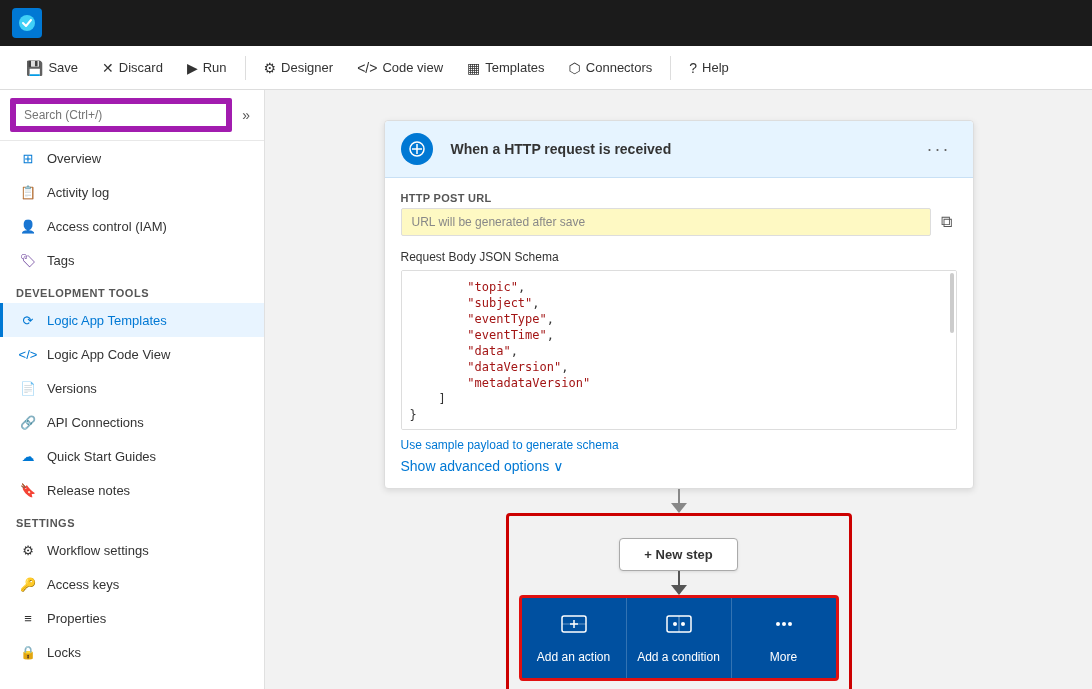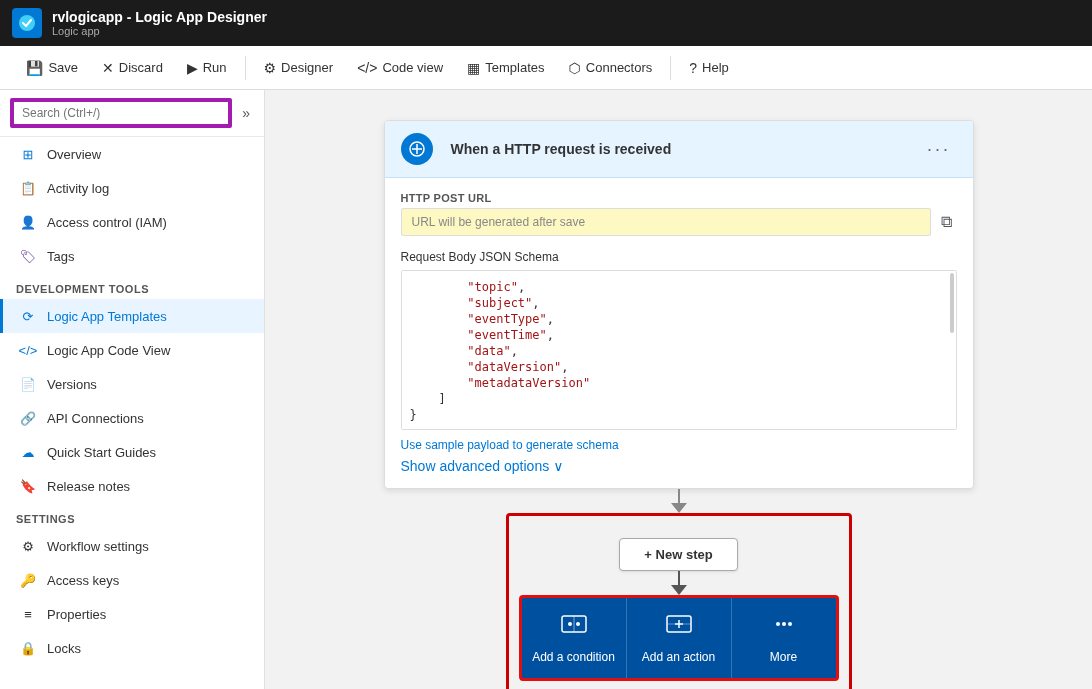--- a/index.html
+++ b/index.html
@@ -69,21 +69,21 @@
     }
     .sidebar-search-bar {
       padding: 8px 10px;
       border-bottom: 1px solid #e8e8e8;
       display: flex;
       align-items: center;
       gap: 6px;
     }
     .sidebar-search-input {
       flex: 1;
-      border: 4px solid #a21caf;
+      border: 6px solid #a21caf;
       border-radius: 2px;
       padding: 4px 8px;
       font-size: 12px;
       color: #666;
       outline: none;
     }
     .sidebar-collapse-btn {
       background: none; border: none; cursor: pointer;
       font-size: 14px; color: #555;
       padding: 2px 4px;
@@ -314,24 +314,20 @@
   </style>
 </head>
 <body>
 
 <div class="top-bar">
   <div class="app-icon">
     <svg viewBox="0 0 20 20" fill="none" xmlns="http://www.w3.org/2000/svg">
       <circle cx="10" cy="10" r="8" fill="#50e6ff" opacity="0.8"></circle>
       <path d="M6 10 L9 13 L14 7" stroke="white" stroke-width="2" stroke-linecap="round" stroke-linejoin="round"></path>
     </svg>
-  </div>
-  <div class="app-title-block">
-    <span class="app-title">rvlogicapp - Logic App Designer</span>
-    <span class="app-subtitle">Logic app</span>
   </div>
 </div>
 
 <div class="toolbar">
   <button class="toolbar-btn">
     <span class="tb-icon">💾</span>
     <span>Save</span>
   </button>
   <button class="toolbar-btn">
     <span class="tb-icon">✕</span>
@@ -486,45 +482,45 @@
       <div class="step-triangle"></div>
 
       <div class="red-box">
         <button class="new-step-btn">+ New step</button>
 
         <div class="step-connector" style="background: #555;"></div>
         <div class="step-triangle" style="border-top-color: #555;"></div>
 
         <div class="action-panel">
           <div class="action-panel-inner">
+            <div class="action-item">
+              <div class="action-icon">
+                <svg width="28" height="24" viewBox="0 0 28 24" fill="none">
+                  <rect x="2" y="4" width="24" height="16" rx="2" stroke="white" stroke-width="1.5" fill="none"></rect>
+                  <line x1="14" y1="8" x2="14" y2="16" stroke="white" stroke-width="1.5"></line>
+                  <line x1="10" y1="12" x2="18" y2="12" stroke="white" stroke-width="1.5"></line>
+                  <line x1="2" y1="12" x2="26" y2="12" stroke="white" stroke-width="1" opacity="0.4"></line>
+                </svg>
+              </div>
+              <span>Add an action</span>
+            </div>
             <div class="action-item">
               <div class="action-icon">
                 <svg width="28" height="24" viewBox="0 0 28 24" fill="none">
                   <rect x="2" y="4" width="24" height="16" rx="2" stroke="white" stroke-width="1.5" fill="none"></rect>
                   <line x1="14" y1="4" x2="14" y2="20" stroke="white" stroke-width="1" opacity="0.5"></line>
                   <circle cx="10" cy="12" r="2" fill="white"></circle>
                   <circle cx="18" cy="12" r="2" fill="white"></circle>
                 </svg>
               </div>
               <span>Add a condition</span>
             </div>
             <div class="action-item">
               <div class="action-icon">
                 <svg width="28" height="24" viewBox="0 0 28 24" fill="none">
-                  <rect x="2" y="4" width="24" height="16" rx="2" stroke="white" stroke-width="1.5" fill="none"></rect>
-                  <line x1="14" y1="8" x2="14" y2="16" stroke="white" stroke-width="1.5"></line>
-                  <line x1="10" y1="12" x2="18" y2="12" stroke="white" stroke-width="1.5"></line>
-                  <line x1="2" y1="12" x2="26" y2="12" stroke="white" stroke-width="1" opacity="0.4"></line>
-                </svg>
-              </div>
-              <span>Add an action</span>
-            </div>
-            <div class="action-item">
-              <div class="action-icon">
-                <svg width="28" height="24" viewBox="0 0 28 24" fill="none">
                   <circle cx="8" cy="12" r="2" fill="white"></circle>
                   <circle cx="14" cy="12" r="2" fill="white"></circle>
                   <circle cx="20" cy="12" r="2" fill="white"></circle>
                 </svg>
               </div>
               <span>More</span>
             </div>
           </div>
         </div>
       </div>

